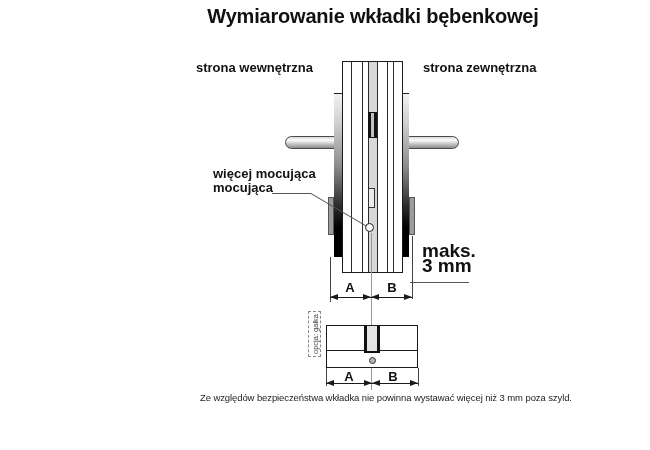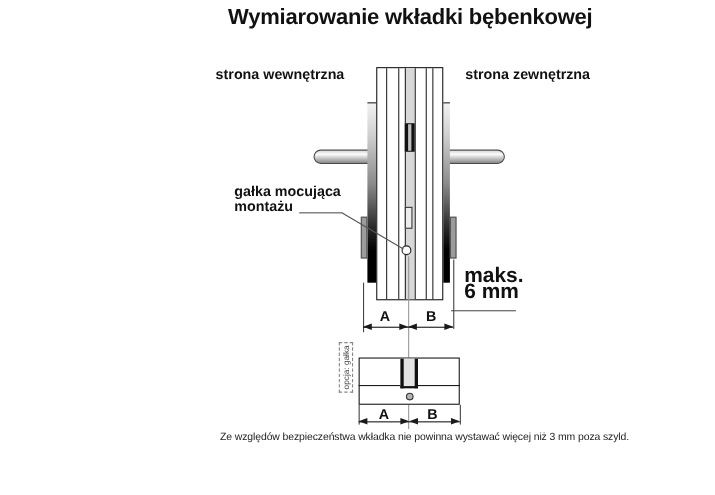--- a/index.html
+++ b/index.html
@@ -124,27 +124,27 @@
   </div>
 
   <div class="abs keyway1"></div>
   <div class="abs keyway2"></div>
   <div class="abs screw-hole"></div>
 
   <div class="abs leader" style="left:224px;top:193px;width:39px;height:1px;"></div>
   <div class="abs leader diag" style="left:263px;top:193px;width:65px;height:1px;"></div>
 
   <div class="abs screw-label">
-    <div>gałka mocująca</div>
-    <div>montażu</div>
+    <div>więcej mocująca</div>
+    <div>mocująca</div>
   </div>
 
   <div class="abs maks-label">
     <div>maks.</div>
-    <div>6 mm</div>
+    <div>3 mm</div>
   </div>
   <div class="abs leader" style="left:362px;top:282px;width:59px;height:1px;"></div>
   <div class="abs vline" style="left:364px;top:236px;height:63px;background:#444;"></div>
   <div class="abs vline" style="left:282px;top:257px;height:45px;background:#444;"></div>
   <div class="abs gray-line" style="left:323px;top:233px;width:1px;height:157px;"></div>
 
   <div class="abs hline" style="left:282px;top:297px;width:82px;"></div>
   <div class="abs arr l" style="left:282px;top:294px;"></div>
   <div class="abs arr r" style="left:356px;top:294px;"></div>
   <div class="abs arr r" style="left:315px;top:294px;"></div>

